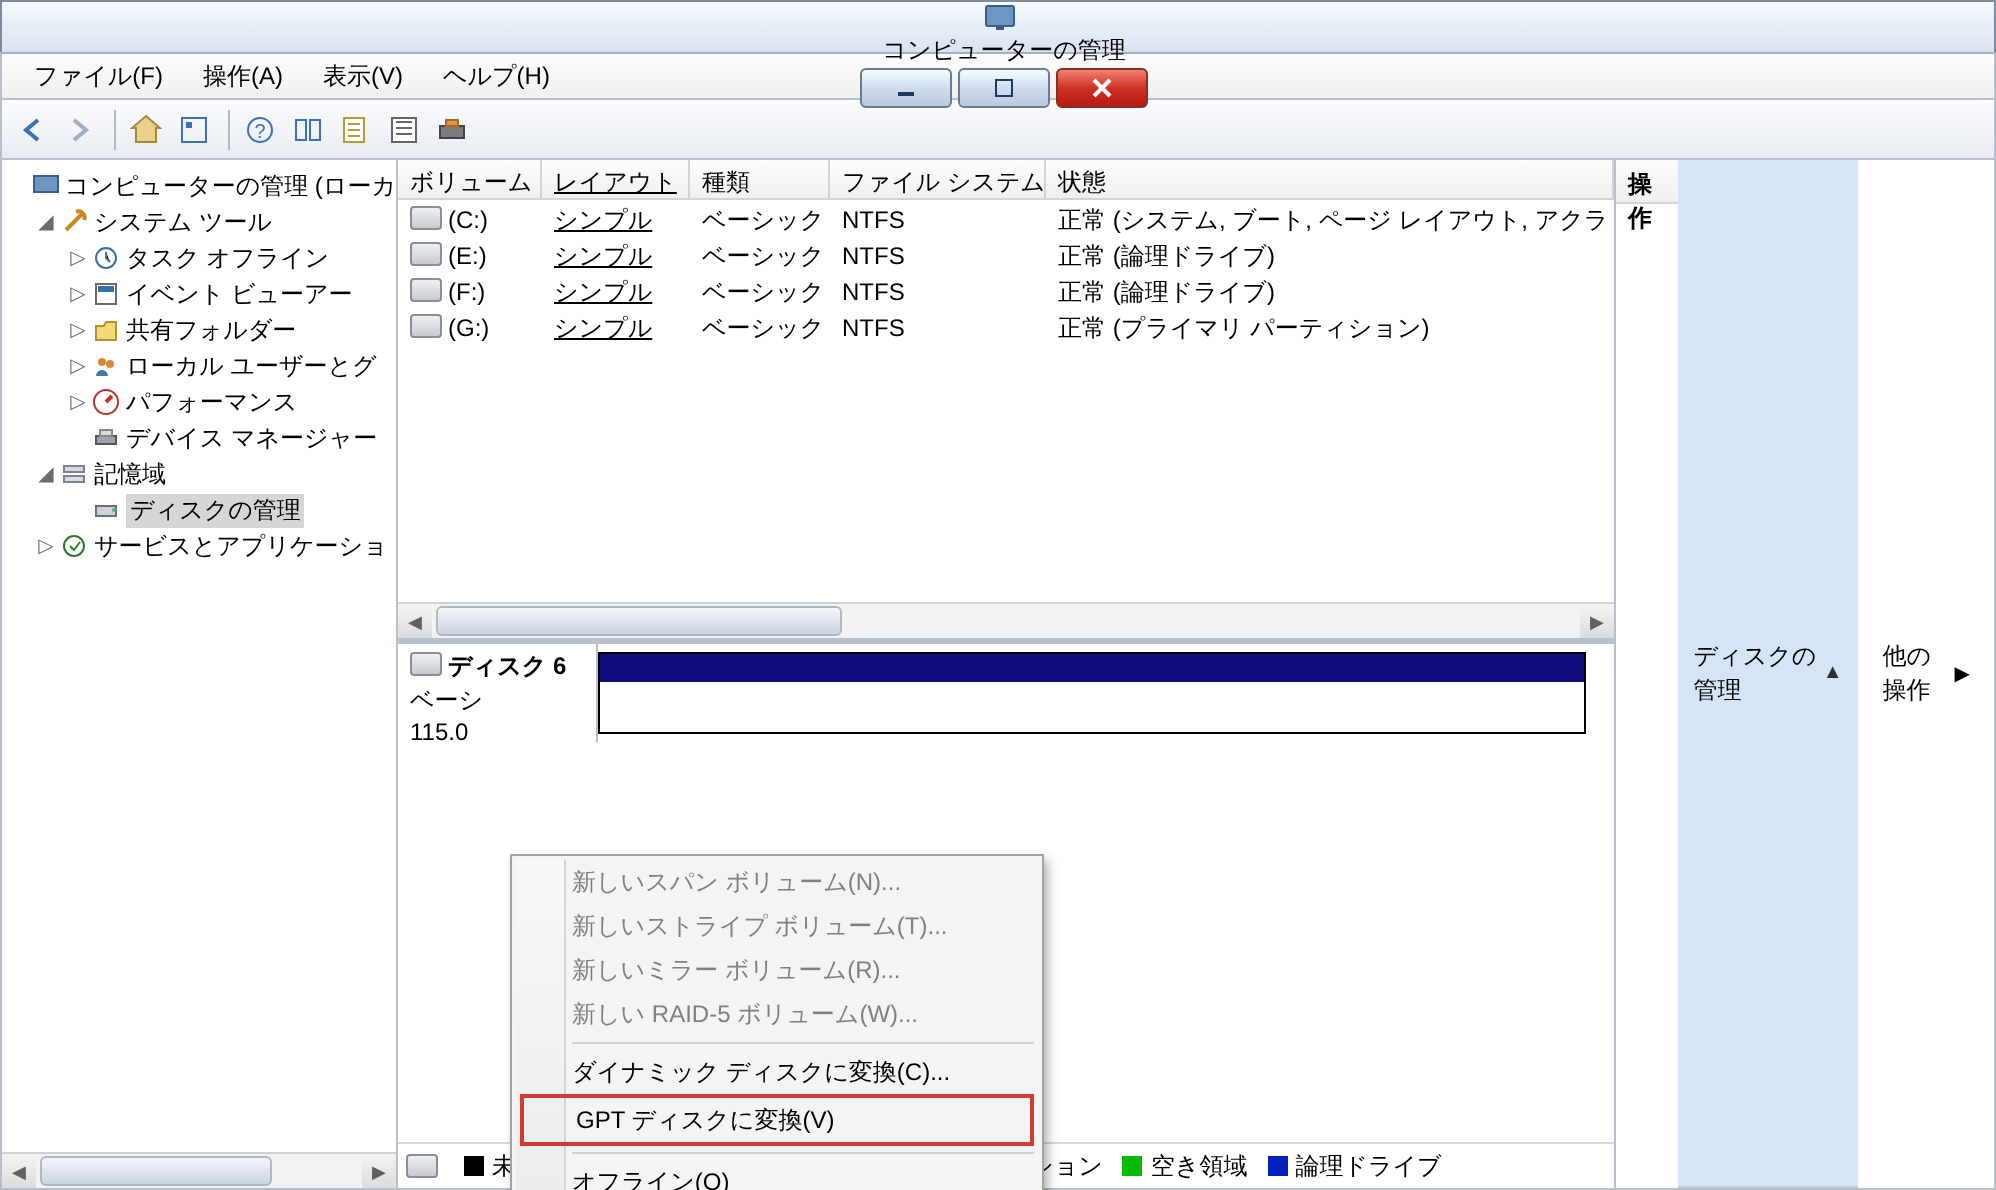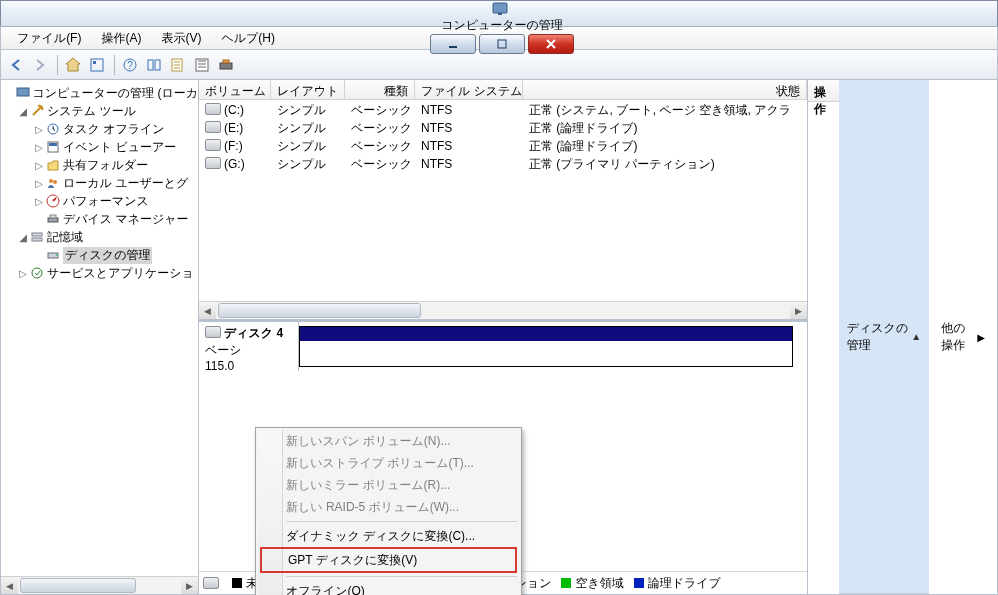--- a/index.html
+++ b/index.html
@@ -193,21 +193,20 @@
     border-right: 1px solid #b7c0cd;
     display: flex;
     flex-direction: column;
     overflow: hidden;
   }
 
   .vol-header {
     display: flex;
     height: 20px;
     background: linear-gradient(#fdfdfd, #efefef);
-    text-align: right;
   }
   .vol-header .col {
     border-right: 1px solid #d3d3d3;
     border-bottom: 1px solid #d3d3d3;
     padding: 3px 6px;
     box-sizing: border-box;
     overflow: hidden;
     white-space: nowrap;
   }
   .vol-rows {
@@ -220,21 +219,21 @@
     height: 18px;
     align-items: center;
   }
   .vol-row .cell {
     padding: 0 6px;
     box-sizing: border-box;
     overflow: hidden;
     white-space: nowrap;
   }
   .c-vol { width: 72px; }
-  .c-lay { width: 74px; }
+  .c-lay { width: 74px; text-decoration: underline; }
   .c-typ { width: 70px; }
   .c-fs  { width: 108px; }
   .c-sta { flex: 1; }
   .disk-chip {
     width: 14px;
     height: 10px;
     background: linear-gradient(#eef0f2, #c7cbd1);
     border: 1px solid #8a8f97;
     border-radius: 2px;
     display: inline-block;
@@ -616,21 +615,21 @@
       <div class="col c-fs">ファイル システム</div>
       <div class="col c-sta">状態</div>
     </div>
 
     <div class="vol-rows">
       <div class="vol-row">
         <div class="cell c-vol"><span class="disk-chip"></span><span>(C:)</span></div>
         <div class="cell c-lay">シンプル</div>
         <div class="cell c-typ">ベーシック</div>
         <div class="cell c-fs">NTFS</div>
-        <div class="cell c-sta">正常 (システム, ブート, ページ 空き領域, アクラ</div>
+        <div class="cell c-sta">正常 (システム, ブート, ページ レイアウト, アクラ</div>
       </div>
       <div class="vol-row">
         <div class="cell c-vol"><span class="disk-chip"></span><span>(E:)</span></div>
         <div class="cell c-lay">シンプル</div>
         <div class="cell c-typ">ベーシック</div>
         <div class="cell c-fs">NTFS</div>
         <div class="cell c-sta">正常 (論理ドライブ)</div>
       </div>
       <div class="vol-row">
         <div class="cell c-vol"><span class="disk-chip"></span><span>(F:)</span></div>
@@ -651,21 +650,21 @@
     <div class="hscrollbar center-hscroll">
       <div class="arrow">◀</div>
       <div class="track">
           <div class="thumb" style="width:35%"></div>
         </div>
       <div class="arrow">▶</div>
     </div>
 
     <div class="disk-area">
       <div class="disk-label">
-        <div class="row1"><span class="disk-chip"></span><span>ディスク 4</span></div>
+        <div class="row1"><span class="disk-chip"></span><span>ディスク 6</span></div>
         <div>ベーシ</div>
         <div>115.0</div>
 
       </div>
       <div class="disk-block">
         <div class="stripe"></div>
       </div>
     </div>
 
     <div style="flex:1; background:#fff"></div>

